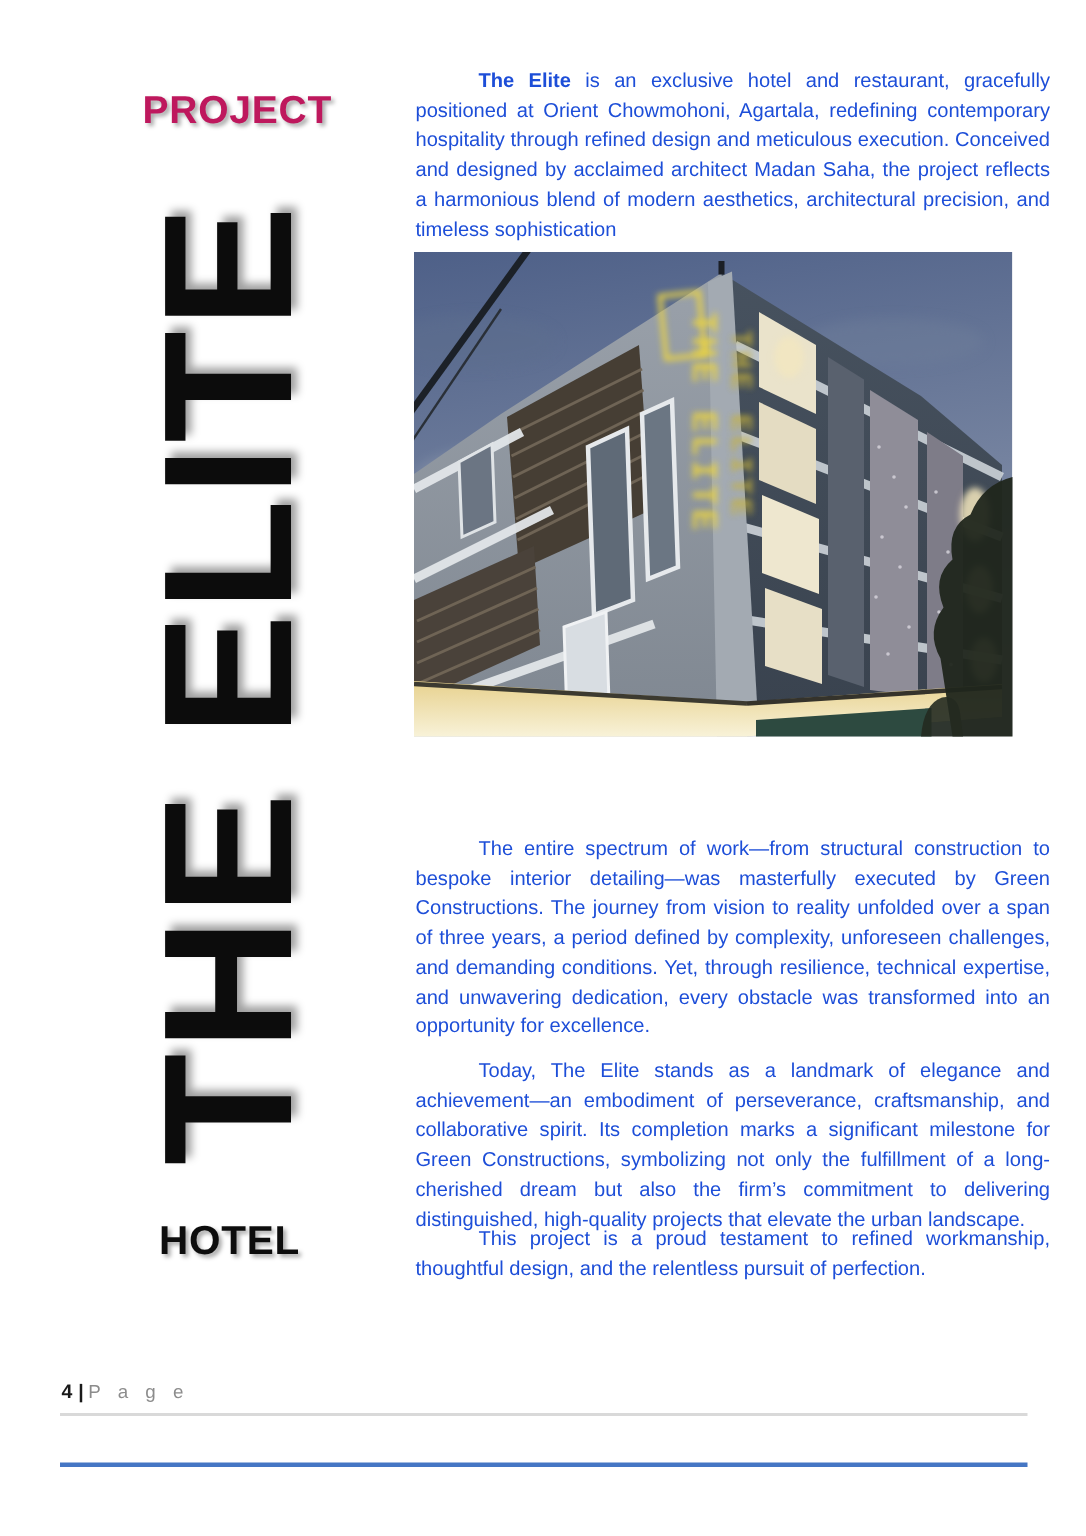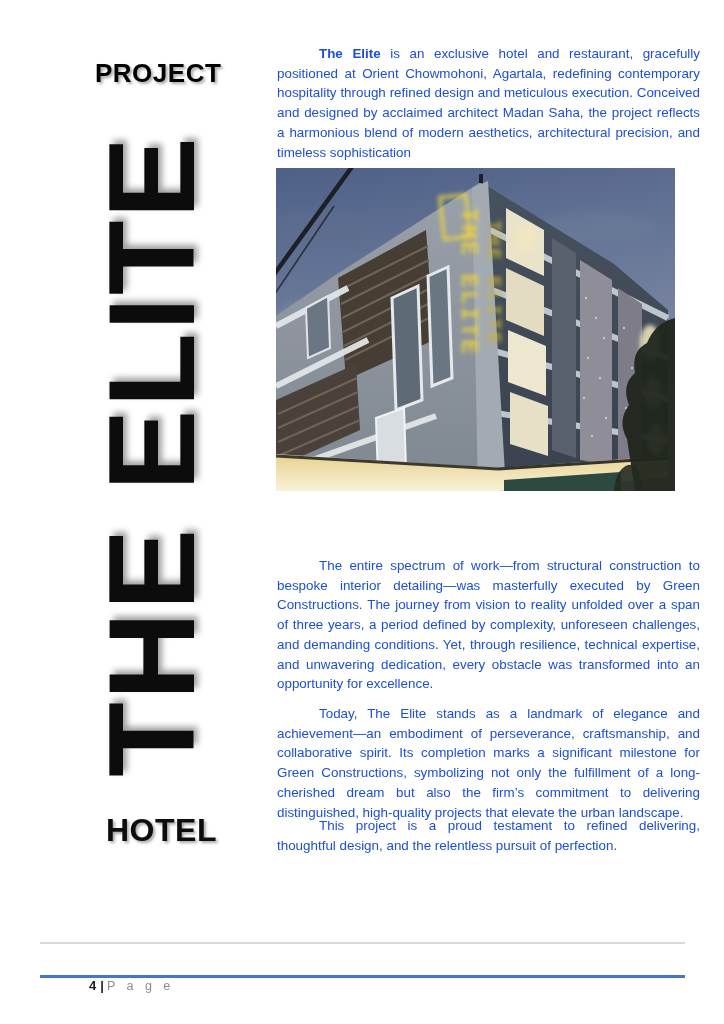--- a/index.html
+++ b/index.html
@@ -3,34 +3,34 @@
 <meta charset="utf-8">
 <style>
   html,body{margin:0;padding:0;background:#ffffff;}
   .page{
     position:relative;width:724px;height:1024px;background:#ffffff;
     font-family:"Liberation Sans",sans-serif;overflow:hidden;color:#262626;
   }
   
   .side-top-label{
     position:absolute;left:95px;top:58px;width:130px;
-    font-size:26px;font-weight:800;letter-spacing:.5px;color:#000000;
+    font-size:26px;font-weight:800;letter-spacing:.5px;color:#be185d;
     text-shadow:2px 2px 3px rgba(0,0,0,.35);
   }
   .vertical-title{
     position:absolute;left:-178px;top:396px;width:660px;height:120px;
     transform:rotate(-90deg);
     display:flex;align-items:center;justify-content:center;
     font-size:122px;font-weight:700;letter-spacing:2px;color:#0c0c0c;
     text-shadow:4px 4px 6px rgba(0,0,0,.38);
     white-space:nowrap;line-height:120px;
   }
   .side-bottom-label{
     position:absolute;left:106px;top:812px;width:130px;
-    font-size:32px;font-weight:800;letter-spacing:.5px;color:#0d0d0d;
+    font-size:27px;font-weight:800;letter-spacing:.5px;color:#0d0d0d;
     text-shadow:2px 2px 3px rgba(0,0,0,.35);
   }
   
   .body-par{
     position:absolute;left:277px;width:423px;
     font-size:13.4px;line-height:19.7px;text-align:justify;
     text-indent:42px;color:#1d4ed8;margin:0;
   }
   .p1{top:44px;}
   .p2{top:556px;}
@@ -41,21 +41,21 @@
   .photo-wrap{
     position:absolute;left:276px;top:168px;width:399px;height:323px;
     overflow:hidden;
   }
   
   .footer-rule{
     position:absolute;left:40px;top:942px;width:645px;height:1.5px;
     background:#d9d9d9;
   }
   .footer-text{
-    position:absolute;left:41px;top:978px;font-size:13px;color:#1a1a1a;margin-left:48px;
+    position:absolute;left:41px;top:920px;font-size:13px;color:#1a1a1a;
   }
   .footer-text .pageword{color:#8c8c8c;letter-spacing:4px;font-size:12.5px;}
   .footer-text .sep{font-weight:700;margin:0 3px 0 4px;}
   .footer-num{font-weight:700;}
   .footer-accent{
     position:absolute;left:40px;top:975px;width:645px;height:3px;
   }
 </style>
 </head>
 <body>
@@ -63,21 +63,21 @@
 <div class="page">
 
   <div class="side-top-label">PROJECT</div>
   <div class="vertical-title">THE ELITE</div>
   <div class="side-bottom-label">HOTEL</div>
 
   <p class="body-par p1"><span class="lead-bold">The Elite</span><span> is an exclusive hotel and restaurant, gracefully positioned at Orient Chowmohoni, Agartala, redefining contemporary hospitality through refined design and meticulous execution. Conceived and designed by acclaimed architect Madan Saha, the project reflects a harmonious blend of modern aesthetics, architectural precision, and timeless sophistication</span></p>
 
   <p class="body-par p2">The entire spectrum of work—from structural construction to bespoke interior detailing—was masterfully executed by Green Constructions. The journey from vision to reality unfolded over a span of three years, a period defined by complexity, unforeseen challenges, and demanding conditions. Yet, through resilience, technical expertise, and unwavering dedication, every obstacle was transformed into an opportunity for excellence.</p>
   <p class="body-par p3">Today, The Elite stands as a landmark of elegance and achievement—an embodiment of perseverance, craftsmanship, and collaborative spirit. Its completion marks a significant milestone for Green Constructions, symbolizing not only the fulfillment of a long-cherished dream but also the firm’s commitment to delivering distinguished, high-quality projects that elevate the urban landscape.</p>
-  <p class="body-par p4">This project is a proud testament to refined delivering, thoughtful design, and the relentless pursuit of perfection.</p>
+  <p class="body-par p4">This project is a proud testament to refined workmanship, thoughtful design, and the relentless pursuit of perfection.</p>
 
   <div class="photo-wrap">
     <svg width="399" height="323" viewBox="0 0 399 323" xmlns="http://www.w3.org/2000/svg">
       <defs>
         <linearGradient id="sky" x1="0" y1="0" x2="0.2" y2="1">
           <stop offset="0" stop-color="#4e6088"></stop>
           <stop offset="0.6" stop-color="#74829f"></stop>
           <stop offset="1" stop-color="#95a0b4"></stop>
         </linearGradient>
         <linearGradient id="leftFace" x1="0" y1="0" x2="0" y2="1">

